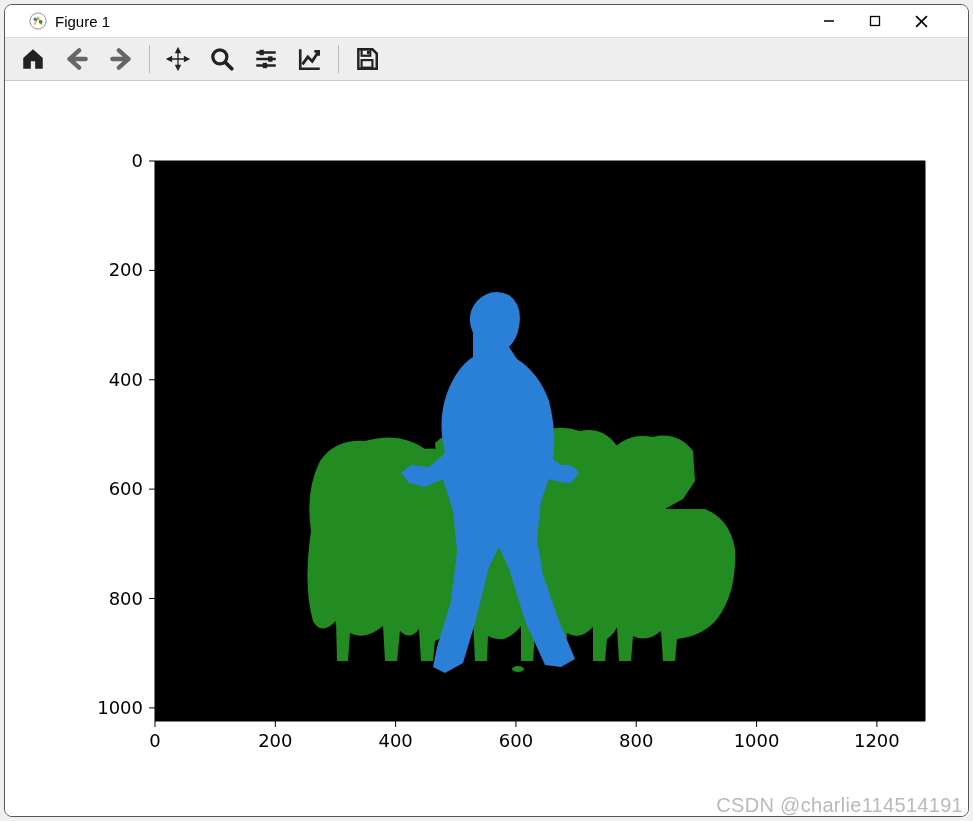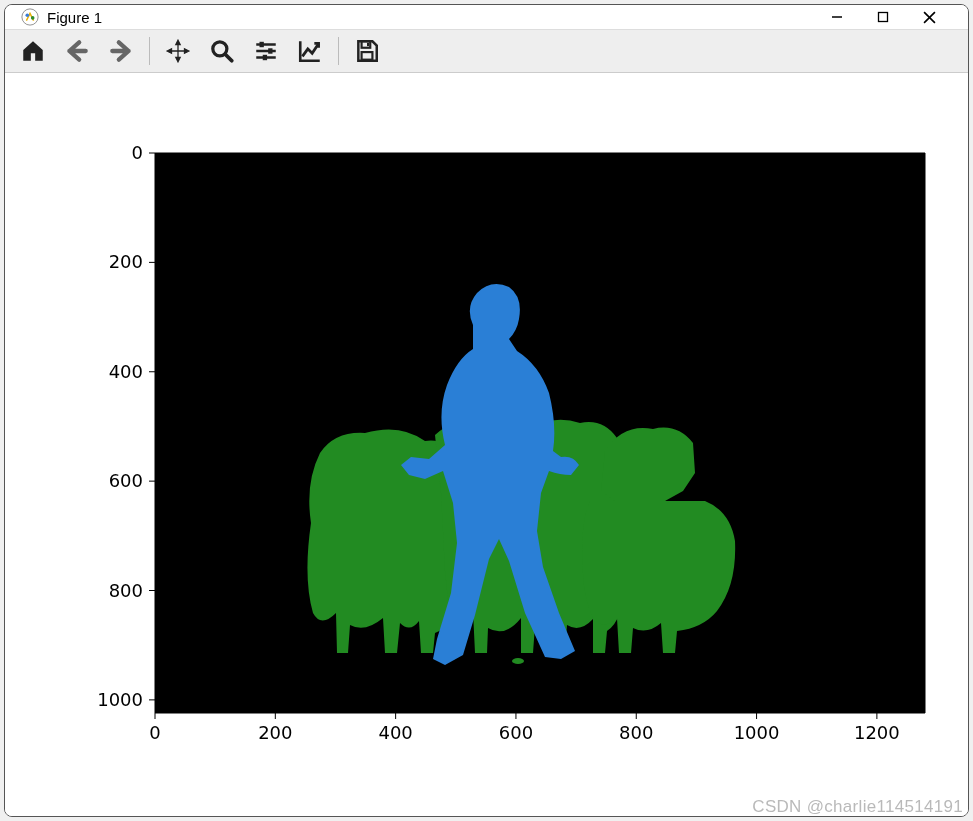--- a/index.html
+++ b/index.html
@@ -19,25 +19,25 @@
       width: 965px;
       height: 813px;
       background: #fff;
       border: 1px solid #555;
       border-radius: 8px;
       overflow: hidden;
       display: flex;
       flex-direction: column;
     }
     .titlebar {
-      height: 24px;
+      height: 32px;
       background: #fff;
       display: flex;
       align-items: center;
-      padding: 0 16px;
+      padding: 0 24px;
       border-bottom: 0;
     }
     .titlebar .app-icon {
       width: 18px;
       height: 18px;
       margin-right: 8px;
     }
     .titlebar .title {
       flex: 0 0 auto;
       font-size: 15px;
@@ -89,21 +89,21 @@
     }
     .plot-svg {
       position: absolute;
       left: 0;
       top: 0;
     }
     .watermark {
       position: absolute;
       right: 10px;
       bottom: 4px;
-      font-size: 17px;
+      font-size: 20px;
       color: rgba(128,128,128,0.55);
       font-family: "Segoe UI", sans-serif;
       letter-spacing: 0.3px;
     }
   </style>
 </head>
 <body>
 
 <div class="window">
 

